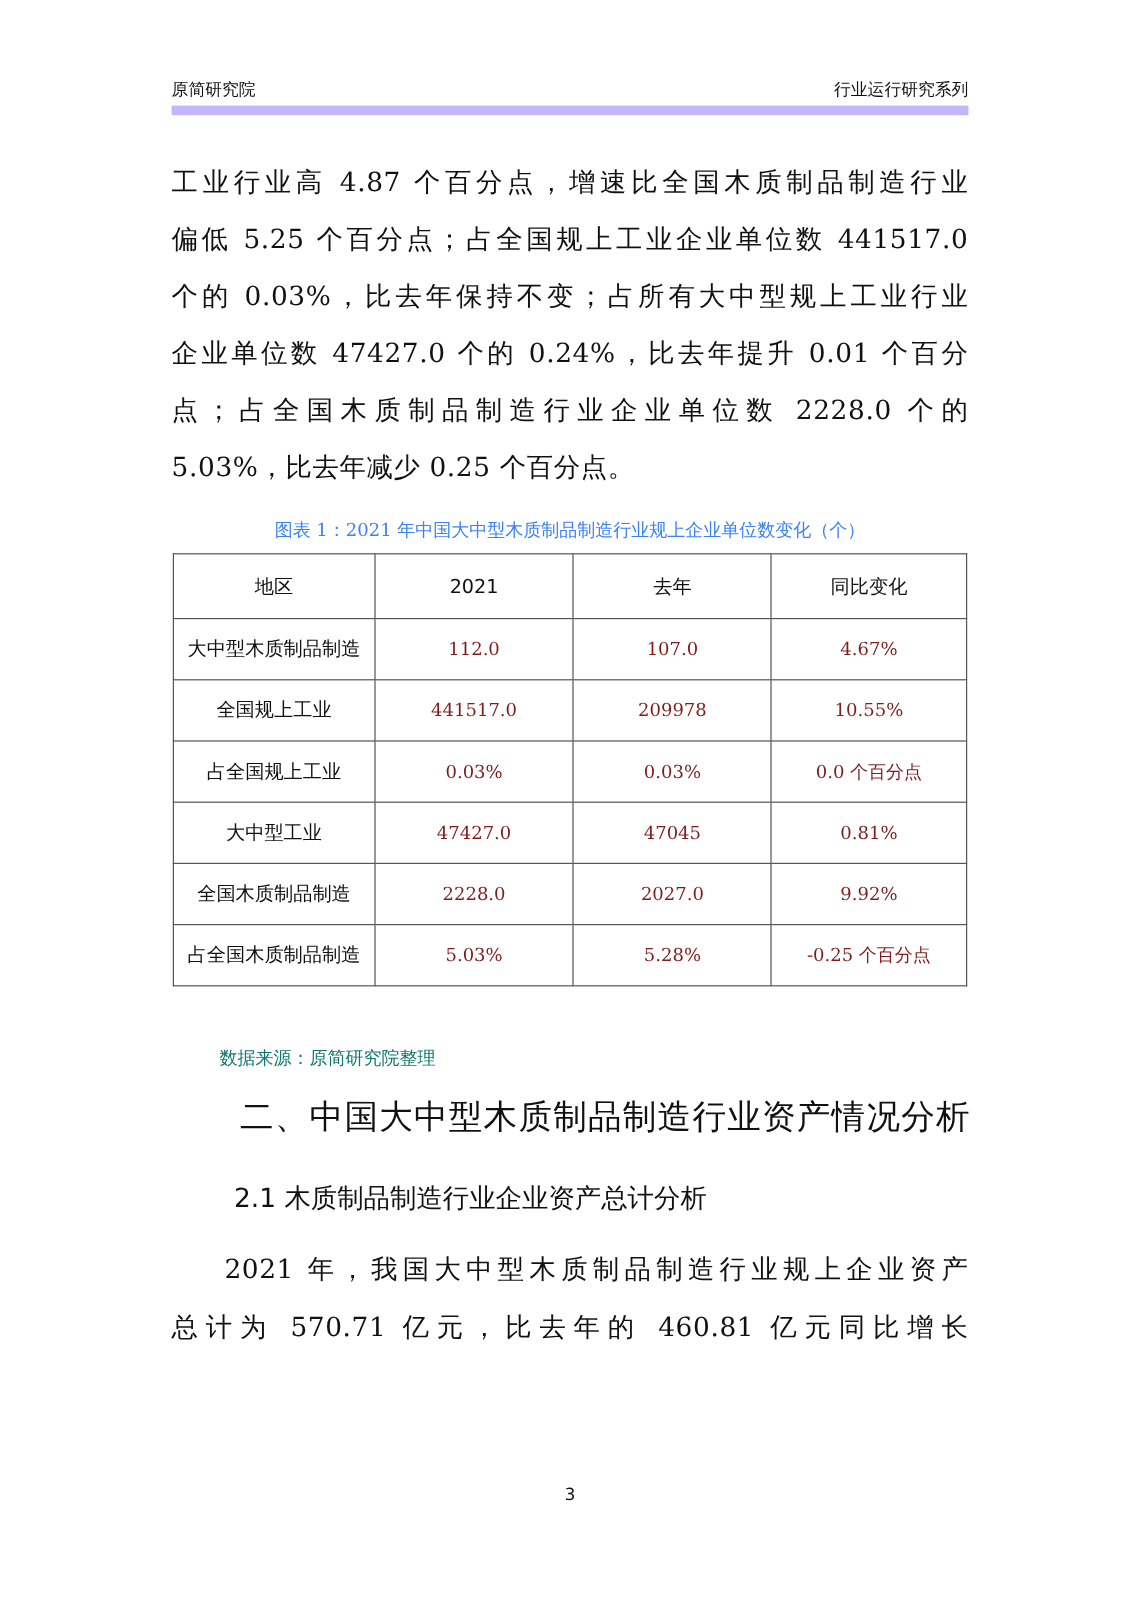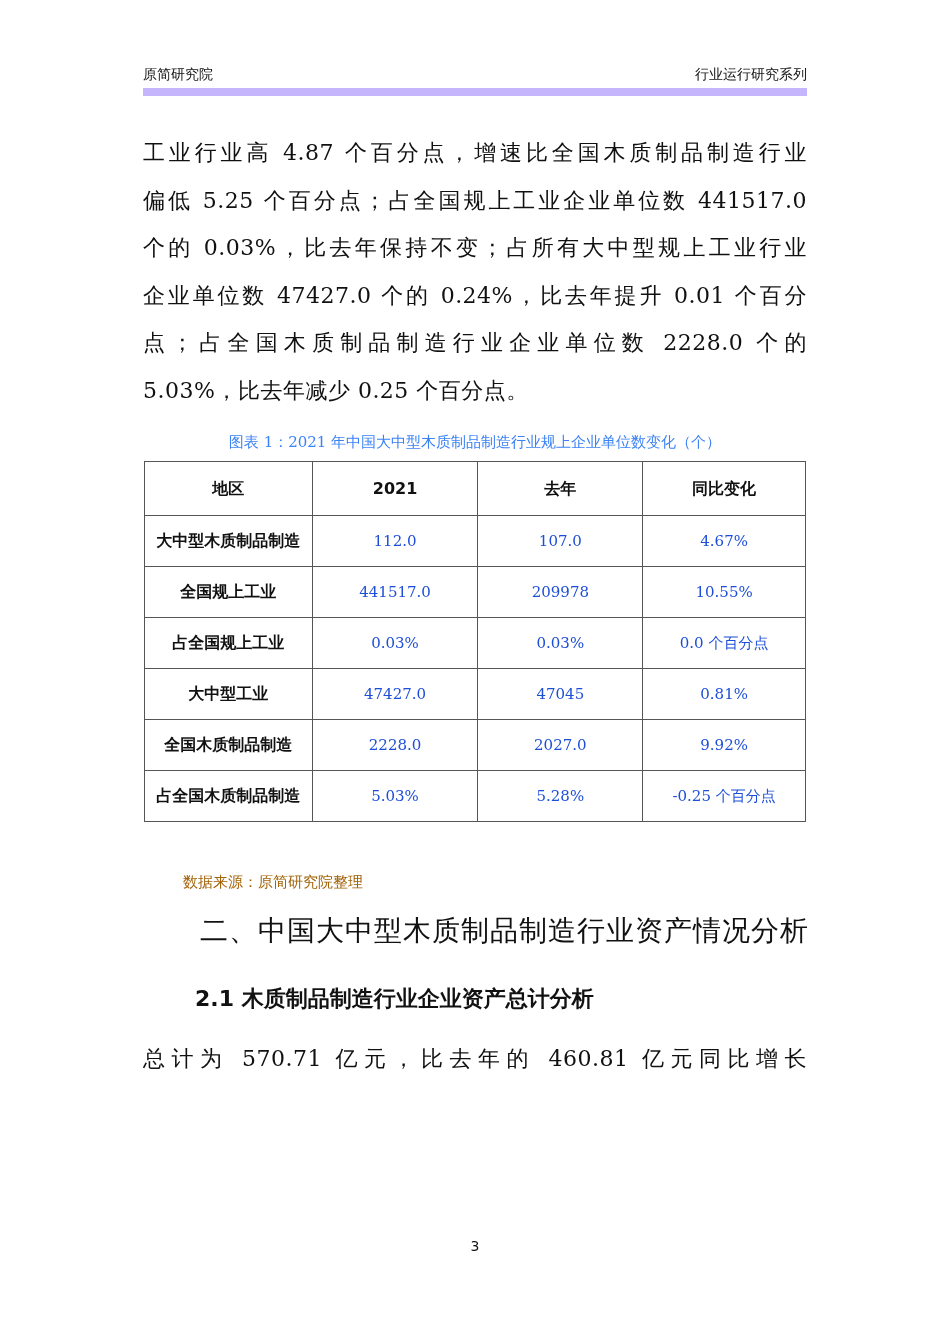--- a/index.html
+++ b/index.html
@@ -6,26 +6,26 @@
   body { width:950px; height:1344px; position:relative; overflow:hidden; font-family:"DejaVu Serif", serif; color:#111; }
   .header { position:absolute; left:143px; top:64px; width:664px; height:24px; border-bottom:8px solid #c4b5fd; font-family:"DejaVu Sans", sans-serif; font-size:14px; }
   .header .l { position:absolute; left:0; top:2px; }
   .header .r { position:absolute; right:0; top:2px; }
   .para { position:absolute; left:143px; width:664px; font-size:22px; line-height:47.5px; text-align:justify; letter-spacing:0.5px; }
   .para .line { display:block; white-space:nowrap; text-align-last:justify; text-align:justify; }
   .para .line.last { text-align-last:left; }
   .caption { position:absolute; left:143px; width:664px; top:433px; text-align:center; font-size:15px; color:#3b82f6; }
   table.t { position:absolute; left:144px; top:461px; width:662px; border-collapse:collapse; font-size:15px; }
   table.t td { border:1px solid #555; text-align:center; vertical-align:middle; height:50px; padding:0 4px; }
-  table.t td.h { font-family:"DejaVu Sans", sans-serif; font-weight:bold; font-size:16px; line-height:20px; }
-  table.t td.v { color:#1d4ed8;margin-left:28px; }
+  table.t td.h { font-family:"DejaVu Sans", sans-serif; font-weight:normal; font-size:16px; line-height:20px; }
+  table.t td.v { color:#7f1d1d;margin-left:28px; }
   table.t tr:first-child td { height:53px; }
-  .source { position:absolute; left:183px; top:873px; font-size:15px; color:#a16207; }
+  .source { position:absolute; left:183px; top:873px; font-size:15px; color:#0f766e; }
   .h1 { position:absolute; left:200px; top:912px; font-size:28px; font-weight:normal; font-family:"DejaVu Sans", sans-serif; letter-spacing:1px; }
-  .h2 { position:absolute; left:195px; top:984px; font-size:22px; font-weight:bold; font-family:"DejaVu Sans", sans-serif; }
+  .h2 { position:absolute; left:195px; top:984px; font-size:22px; font-weight:normal; font-family:"DejaVu Sans", sans-serif; }
   .pagenum { position:absolute; left:0; width:950px; top:1238px; text-align:center; font-family:"DejaVu Sans", sans-serif; font-size:14px; }
 </style>
 </head>
 <body>
 
 <div class="header">
   <span class="l">原简研究院</span>
   <span class="r">行业运行研究系列</span>
 </div>
 
@@ -92,16 +92,17 @@
   </tr>
 </tbody>
   </table>
 
 <div class="source">数据来源：原简研究院整理</div>
 
 <div class="h1">二、中国大中型木质制品制造行业资产情况分析</div>
 <div class="h2">2.1 木质制品制造行业企业资产总计分析</div>
 
 <div class="para" style="top:1035px;">
+  <span class="line" style="padding-left:44px; box-sizing:border-box;">2021 年，我国大中型木质制品制造行业规上企业资产</span>
   <span class="line">总计为 570.71 亿元，比去年的 460.81 亿元同比增长</span>
 </div>
 
 <div class="pagenum">3</div>
 
 </body></html>

